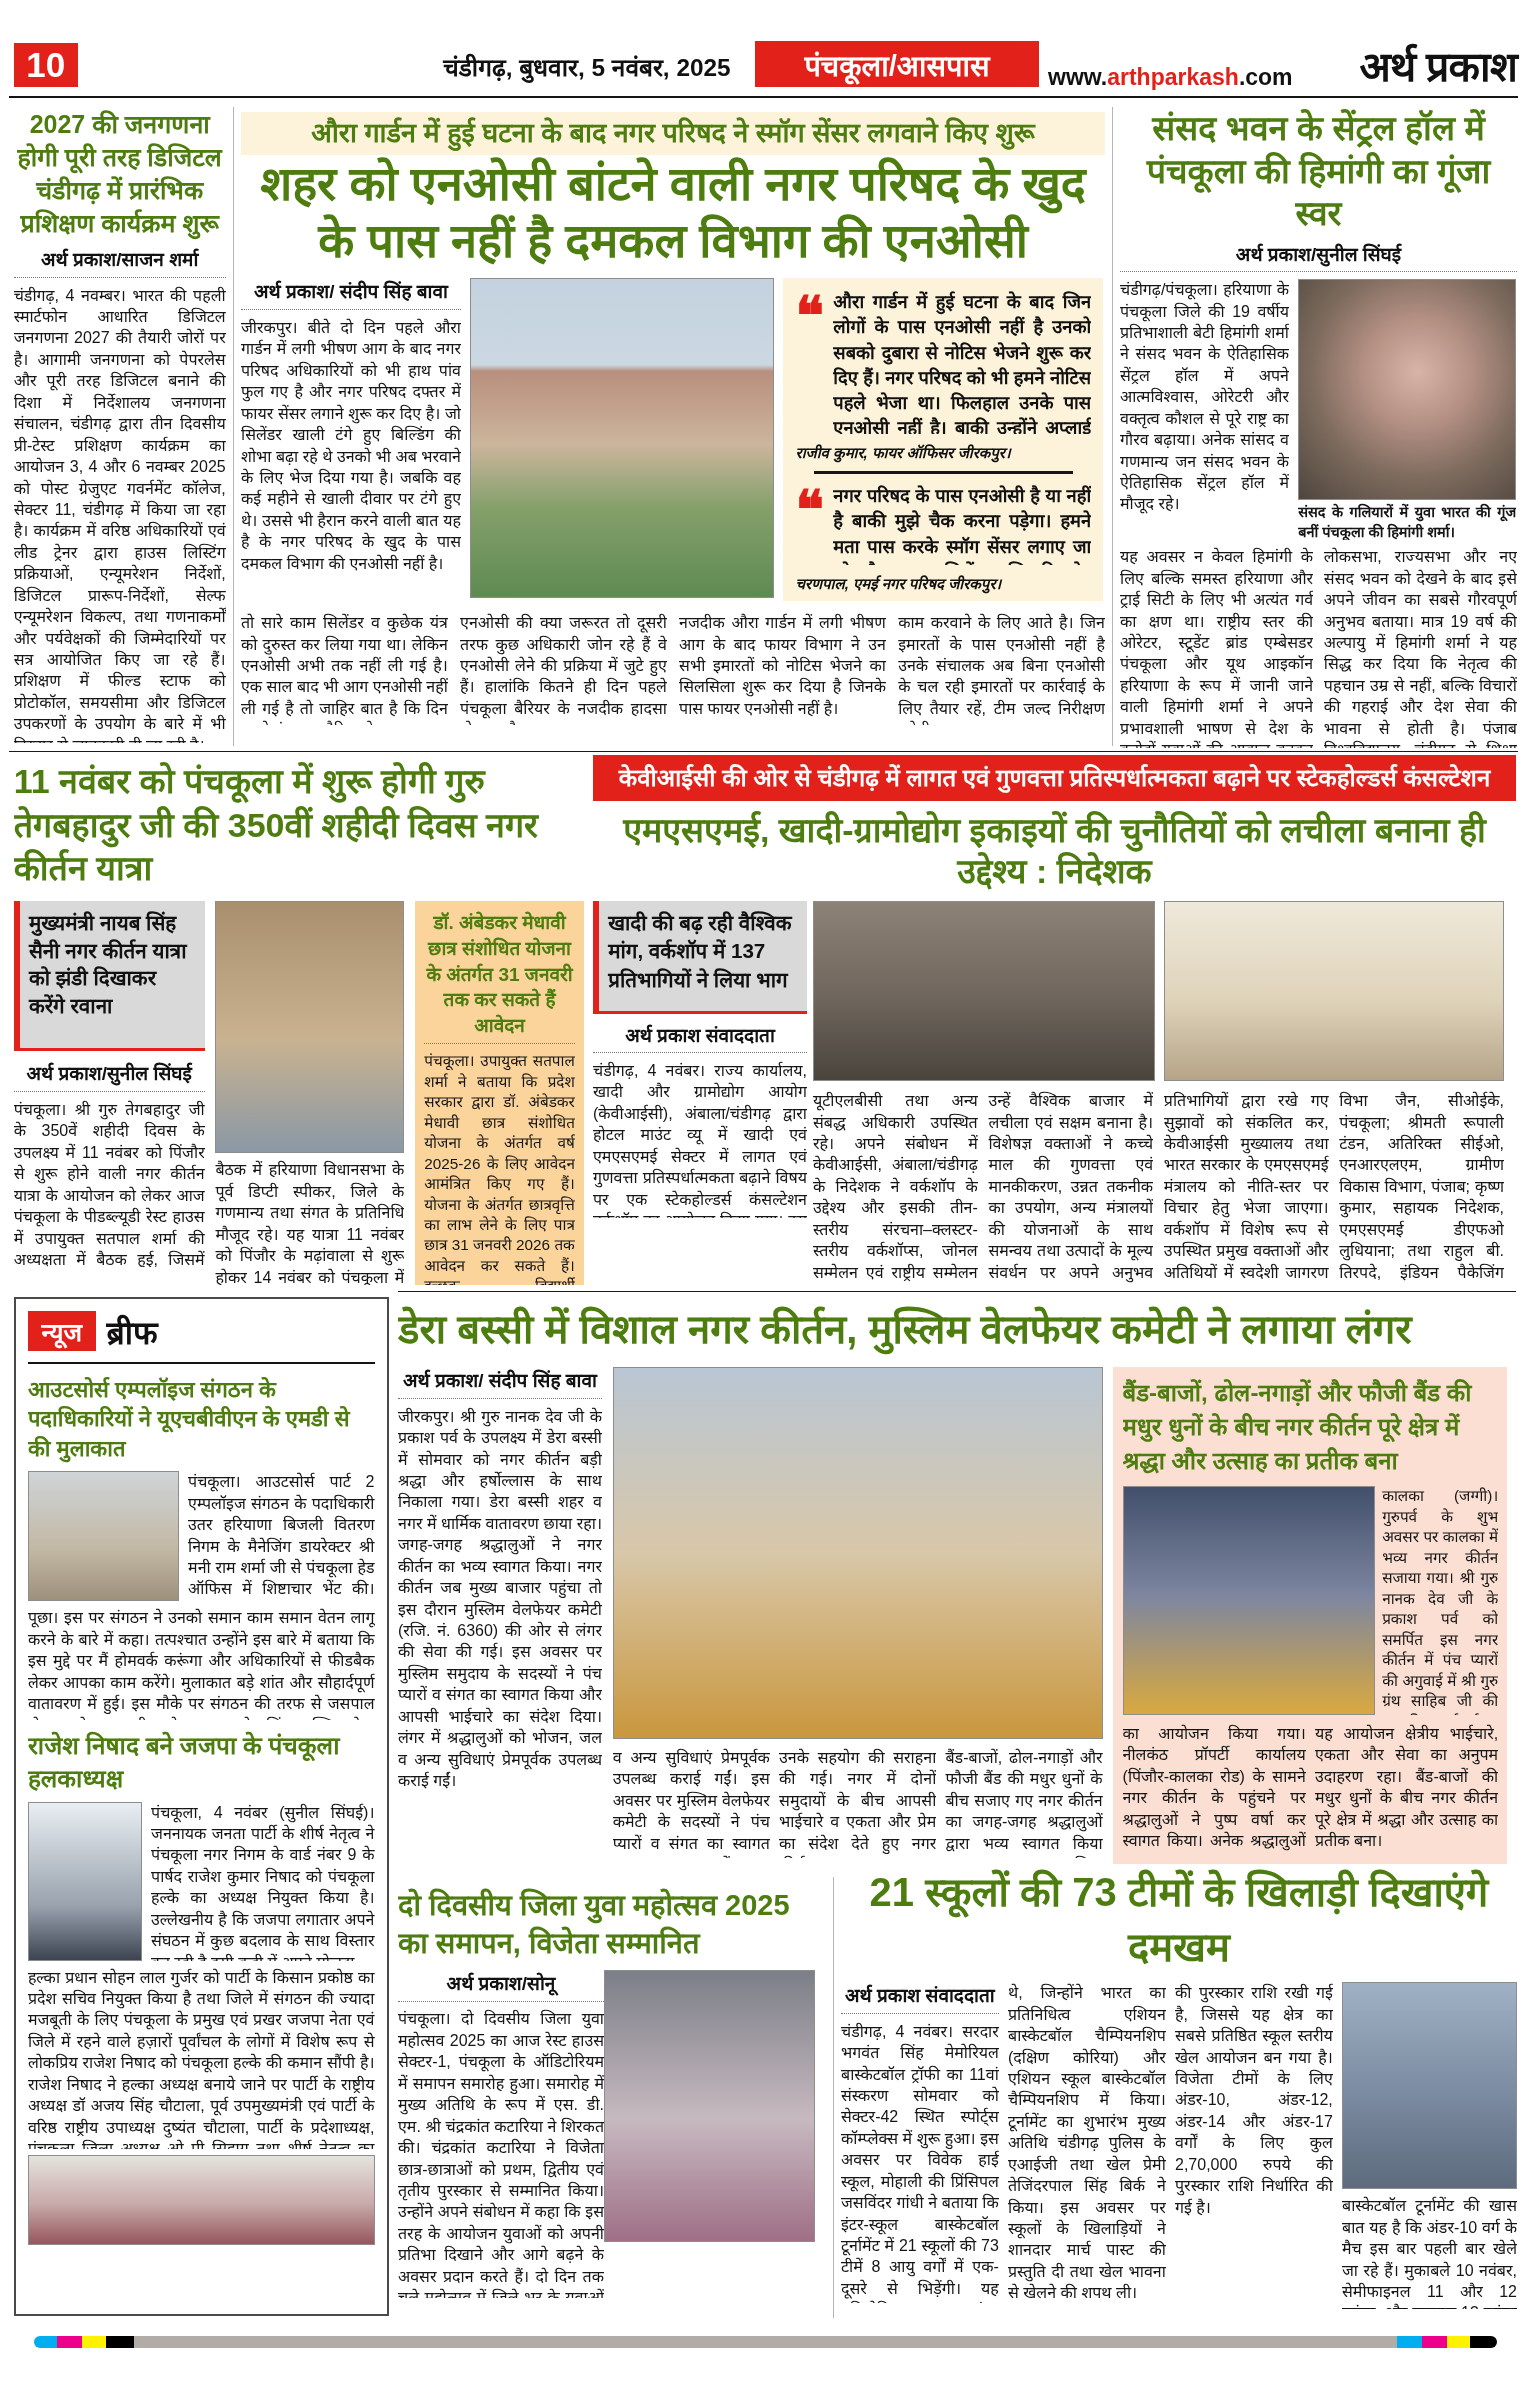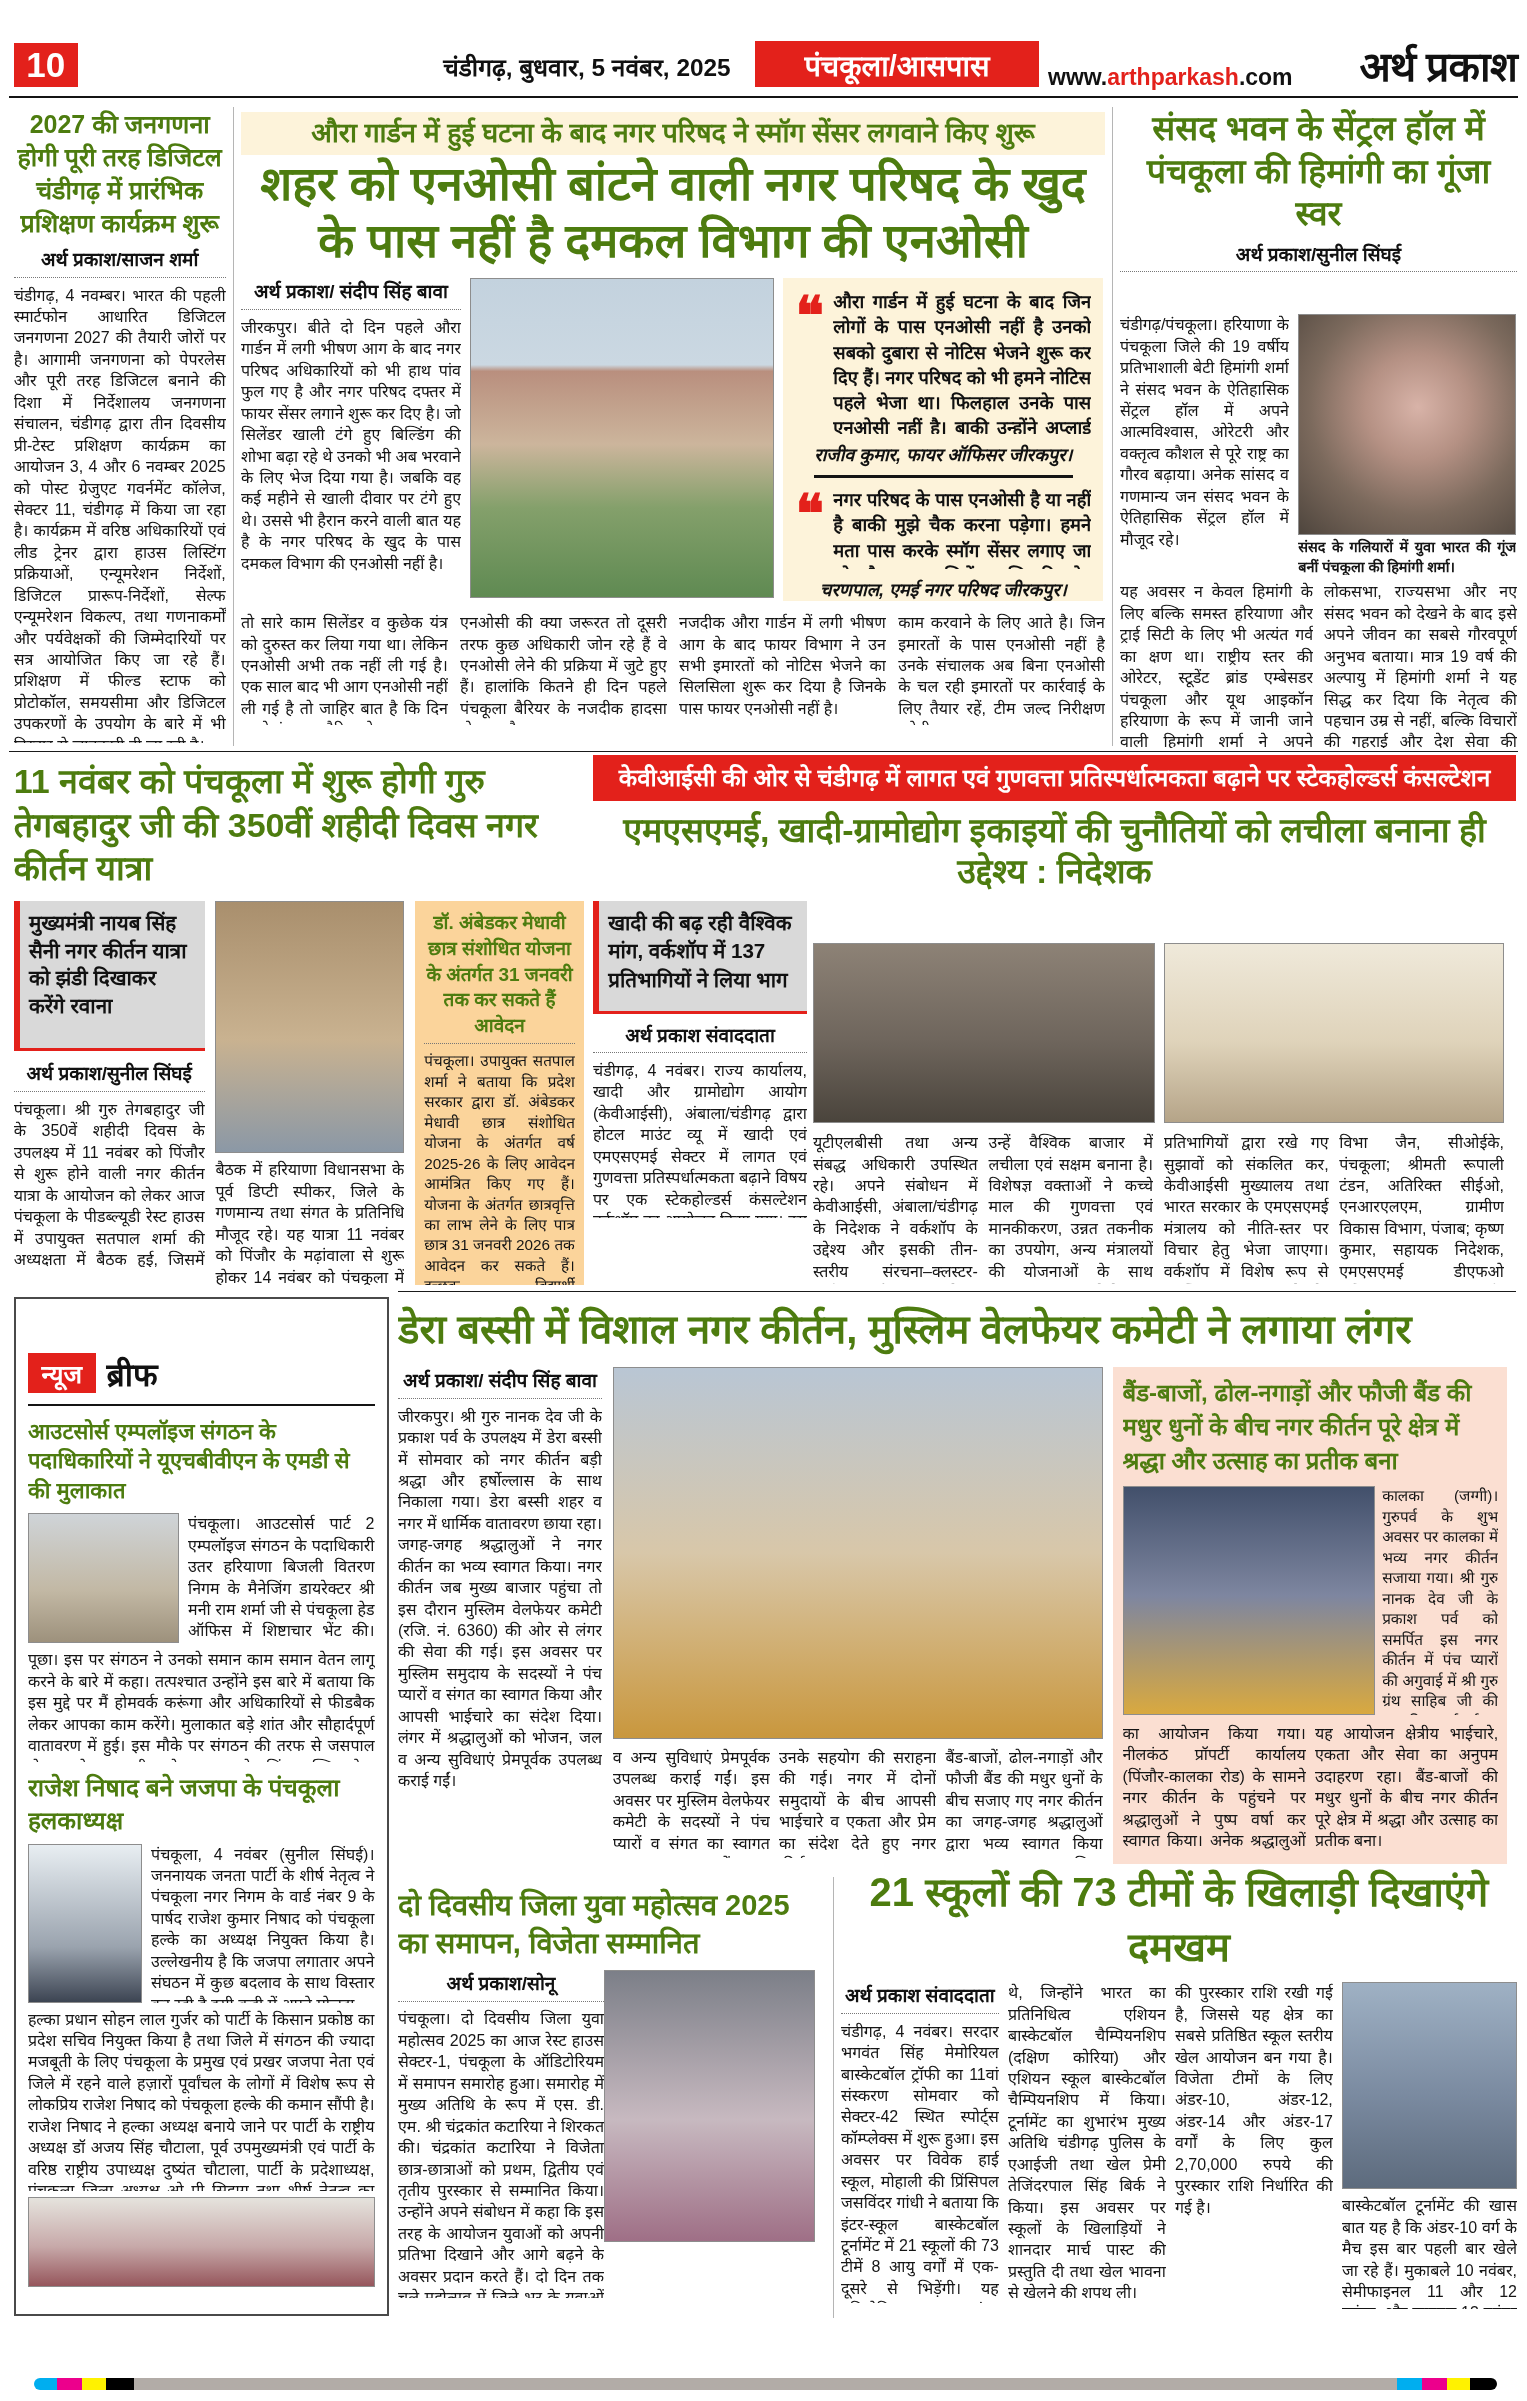--- a/index.html
+++ b/index.html
@@ -9,24 +9,24 @@
   .bt{font-size:16px;line-height:1.34;text-align:justify;color:#151515;overflow:hidden;}
   .hl{font-weight:700;color:#4d7c0f;text-align:center;overflow:hidden;}
   .byline{font-weight:700;text-align:center;font-size:19px;color:#111;}
   .dot{border-bottom:1.5px dotted #777;margin:4.6px 0 6.9px;}
   .redbg{background:#e3211b;color:#fff;}
   .ph{border:0.8px solid #8d8d8d;box-sizing:border-box;}
   .crm{background:#fdf3da;}
   .qm{color:#e3211b;font-size:53px;line-height:.55;font-weight:700;float:left;
       margin:12.2px 9.2px 0 0;font-family:"DejaVu Serif",serif;}
   .qt{font-size:18.3px;font-weight:700;line-height:1.38;text-align:justify;overflow:hidden;}
-  .qa{font-size:18px;font-weight:700;font-style:italic;text-align:center;margin-top:7.6px;}
+  .qa{font-size:15px;font-weight:700;font-style:italic;text-align:left;margin-top:7.6px;}
   .greybox{background:#d9d9d9;border-left:6.9px solid #e3211b;padding:7.6px 9.2px;
            font-weight:700;box-sizing:border-box;overflow:hidden;}
-  .flex{display:flex;margin-top:42px;}
+  .flex{display:flex;}
   .vline{border-left:0.8px solid #b5b5b5;}
   .hline{border-top:1.5px solid #1a1a1a;}
   .orangebox{background:#fbd49b;box-sizing:border-box;padding:9.2px;overflow:hidden;}
   .peachbox{background:#fbdfd2;box-sizing:border-box;padding:9.2px;overflow:hidden;}
   .banner-peach{background:#fbd7a3;}
   .bar-seg{height:100%;}
 </style>
 </head>
 <body>
 

